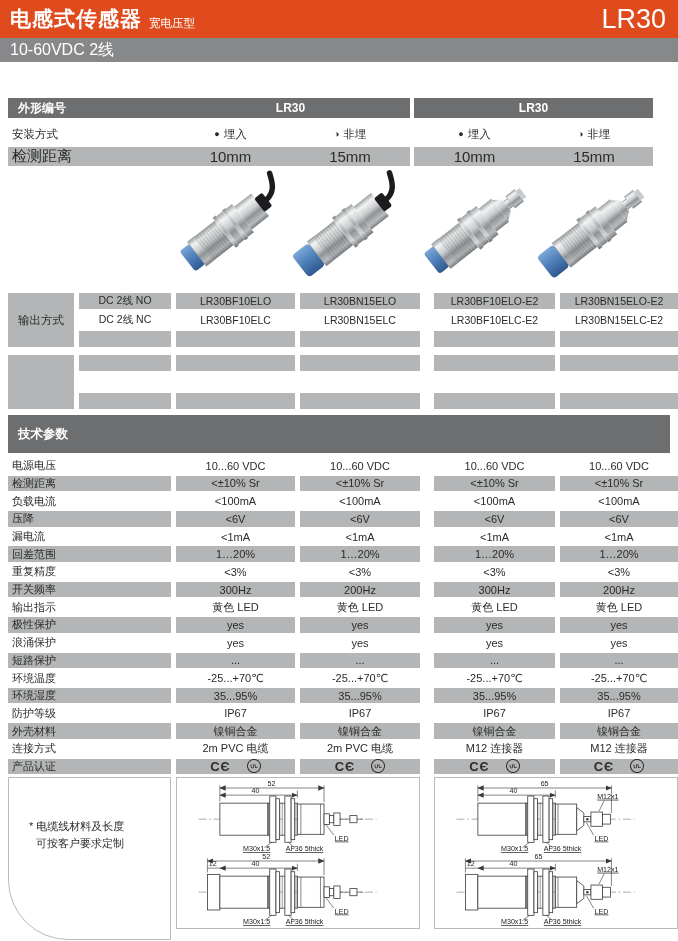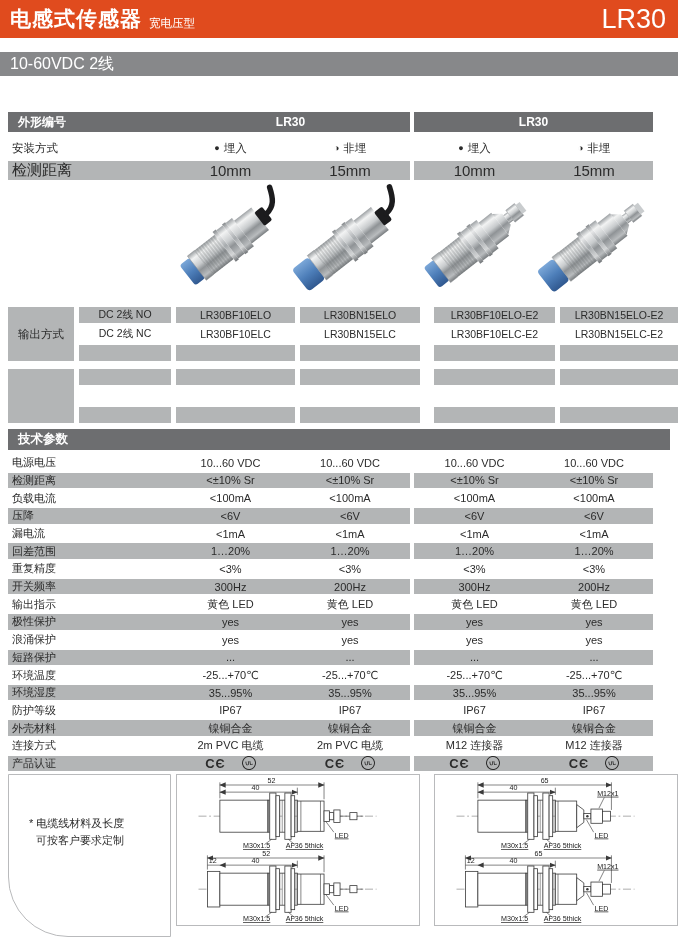--- a/index.html
+++ b/index.html
@@ -3,21 +3,21 @@
 <meta charset="utf-8">
 <style>
   html,body{margin:0;padding:0}
   body{width:678px;height:941px;background:#fff;color:#2b2b2b;
        font-family:"Liberation Sans","DejaVu Sans",sans-serif;position:relative;overflow:hidden}
   
   .hdr{height:38px;background:#e04b1e;display:flex;align-items:center;padding:0 12px 0 10px;box-sizing:border-box}
   .hdr .t{color:#fff;font-size:21px;font-weight:bold;letter-spacing:1px}
   .hdr .s{color:#fff;font-size:11.5px;margin-left:7px;margin-top:8px}
   .hdr .m{margin-left:auto;color:#fff;font-size:27px}
-  .sub{height:24px;background:#87888a;margin-top:14px;display:flex;align-items:center;
+  .sub{height:24px;background:#87888a;margin-top:0;display:flex;align-items:center;
        padding-left:10px;color:#fff;font-size:16px}
   
   .trow{display:grid;grid-template-columns:163px 119px 120px 4px 121px 118px;margin-left:8px}
   .c3{grid-column:2}.c4{grid-column:3}.c6{grid-column:5}.c7{grid-column:6}
   .hrow{height:20px;margin-top:36px}
   .hcell{background:#6d6e70;color:#fff;font-weight:bold;font-size:12px;display:flex;align-items:center}
   .hlabel{padding-left:10px;box-sizing:border-box}
   .hspan1{grid-column:2/4;justify-content:center}
   .hspan2{grid-column:5/7;justify-content:center}
   .mrow{height:22px;margin-top:5px;font-size:11.5px;align-items:center}
@@ -30,23 +30,23 @@
   .imgrow{height:126px}
   .imgcell{display:flex;align-items:flex-end;justify-content:center;overflow:visible}
   
   .ogrid{display:grid;grid-template-columns:66px 92px 119px 120px 4px 121px 118px;column-gap:5px;row-gap:3px;
          grid-auto-rows:16px;margin:4px 0 0 8px;font-size:10.5px}
   .ogrid2{margin-top:8px}
   .obig{grid-row:1/4;grid-column:1;background:#b3b5b6;display:flex;align-items:center;justify-content:center;font-size:11.5px}
   .ocell{display:flex;align-items:center;justify-content:center}
   .og{background:#b3b5b6}
   
-  .pbar{height:21px;background:#6d6e70;color:#fff;font-weight:bold;font-size:12.5px;display:flex;align-items:center;
+  .pbar{height:38px;background:#6d6e70;color:#fff;font-weight:bold;font-size:12.5px;display:flex;align-items:center;
         padding-left:10px;margin:6px 0 5px 8px;width:662px;box-sizing:border-box}
-  .prow{display:grid;grid-template-columns:163px 119px 120px 4px 121px 118px;height:15.5px;
+  .prow{display:grid;grid-template-columns:163px 119px 120px 4px 121px 118px;column-gap:5px;height:15.5px;
         margin:0 0 2.2px 8px;font-size:11px}
   .pl{display:flex;align-items:center;padding-left:4px;box-sizing:border-box}
   .pv{display:flex;align-items:center;justify-content:center}
   .prow.g .pl,.prow.g .pv{background:#b3b5b6}
   .ce{font-size:13px;font-weight:bold;letter-spacing:1px}
   .ul{width:12px;height:12px;border:1.4px solid #2b2b2b;border-radius:50%;display:inline-flex;align-items:center;
       justify-content:center;font-size:5.5px;font-weight:bold;margin-left:16px;transform:rotate(-10deg)}
   
   .bgrid{display:grid;grid-template-columns:163px 119px 120px 4px 121px 118px;column-gap:5px;margin:3px 0 0 8px}
   .nbox{grid-column:1;border:1px solid #b9babc;border-radius:0 0 0 60px;height:163px;box-sizing:border-box;

